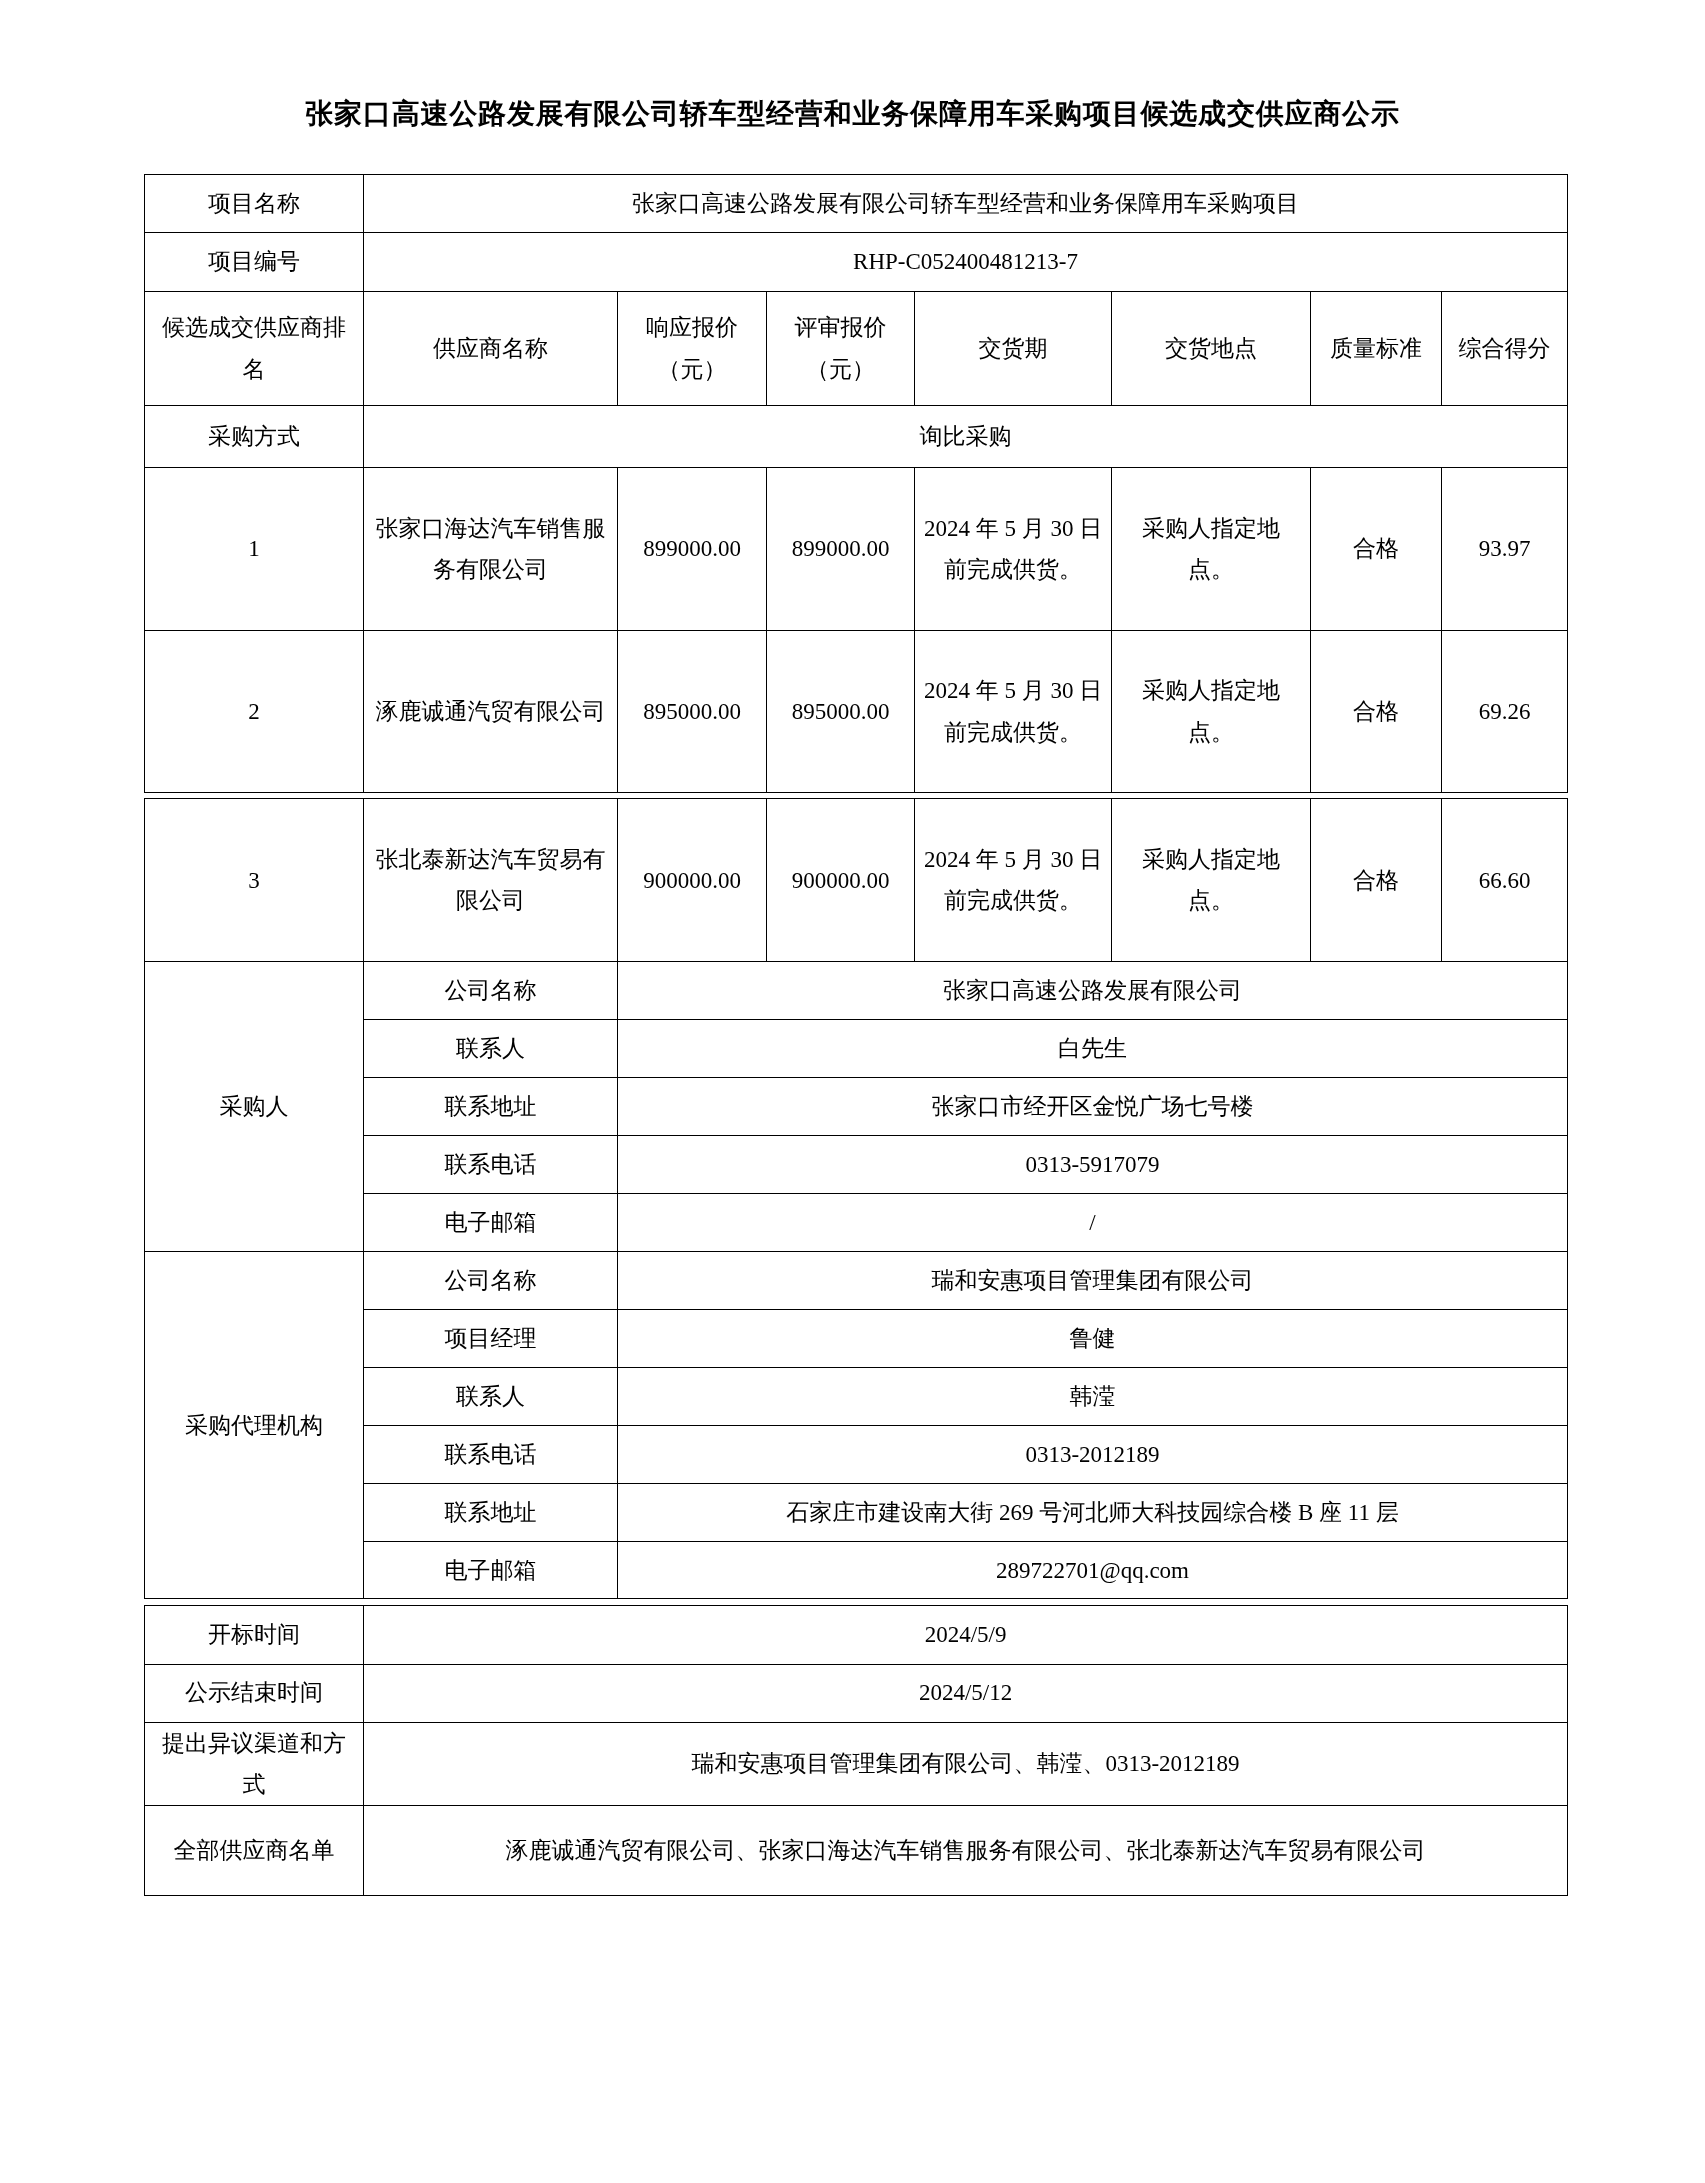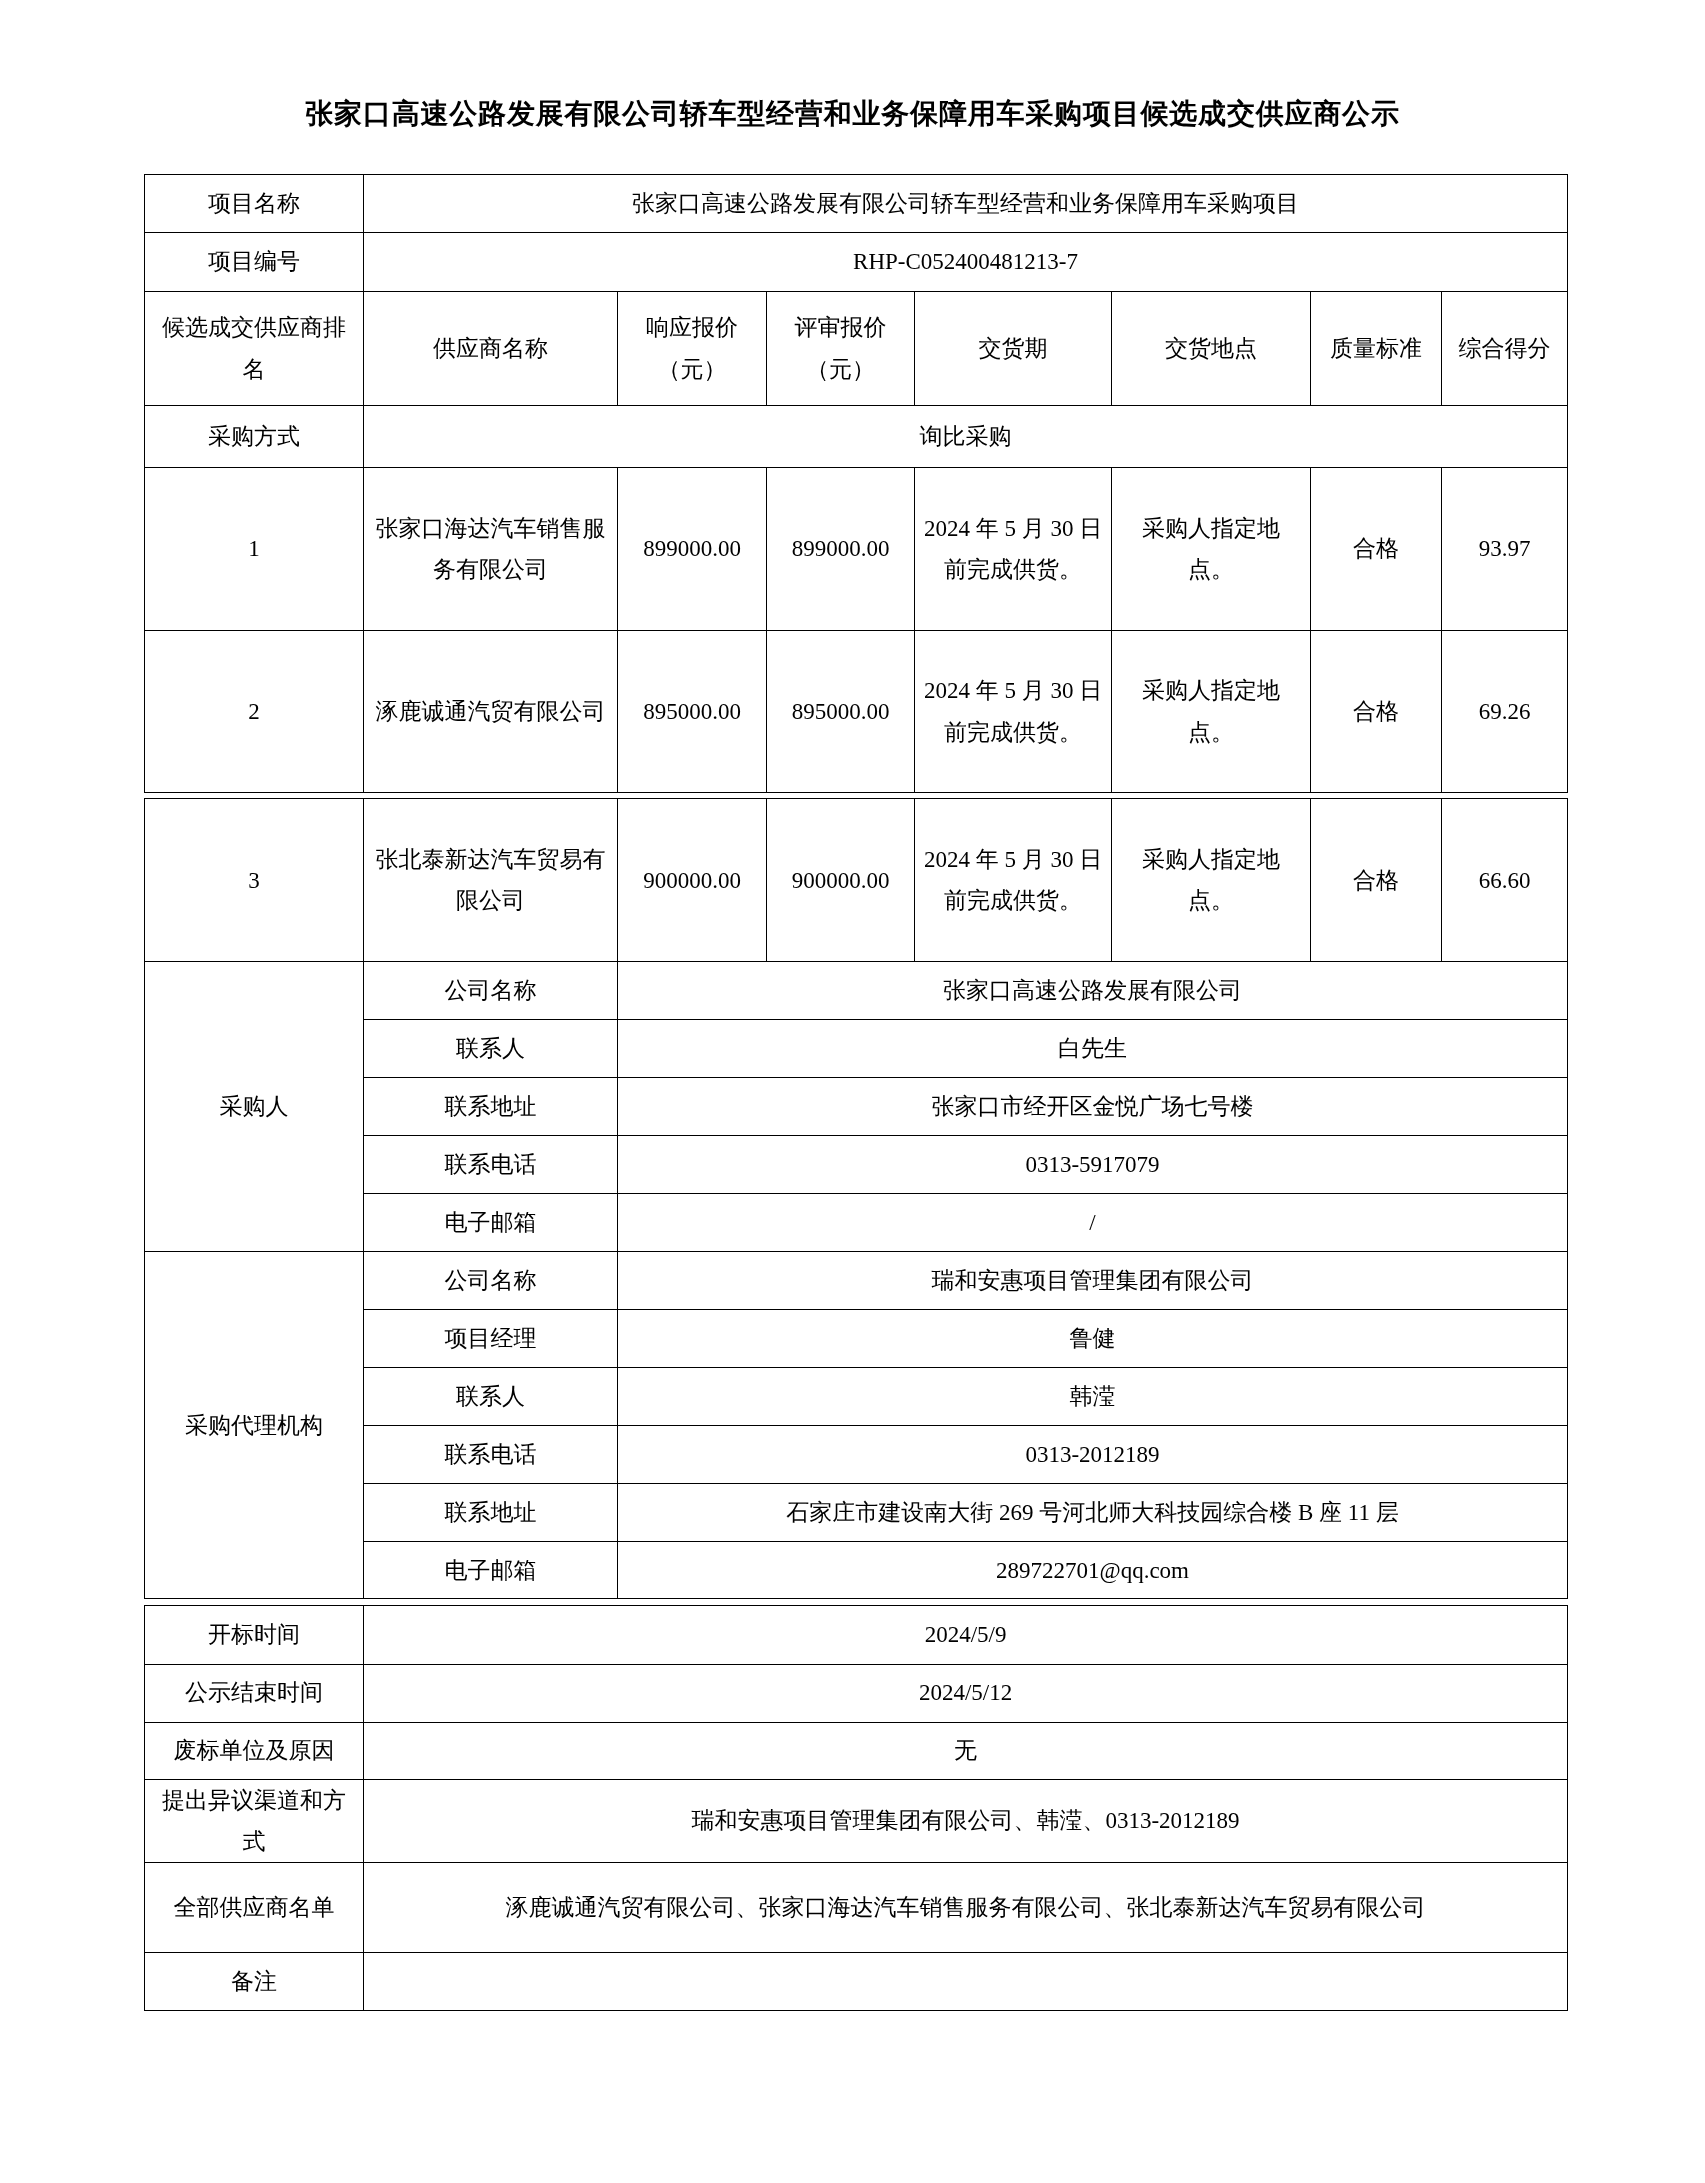--- a/index.html
+++ b/index.html
@@ -200,32 +200,24 @@
   </colgroup>
   <tbody>
       <tr style="height:59px">
     <td>开标时间</td>
     <td colspan="7">2024/5/9</td>
   </tr>
   <tr style="height:58px">
     <td>公示结束时间</td>
     <td colspan="7">2024/5/12</td>
   </tr>
-  <tr style="height:57px">
-    <td>废标单位及原因</td>
-    <td colspan="7">无</td>
-  </tr>
   <tr style="height:64px">
     <td>提出异议渠道和方
 式</td>
     <td colspan="7">瑞和安惠项目管理集团有限公司、韩滢、0313-2012189</td>
   </tr>
   <tr style="height:90px">
     <td>全部供应商名单</td>
     <td colspan="7">涿鹿诚通汽贸有限公司、张家口海达汽车销售服务有限公司、张北泰新达汽车贸易有限公司</td>
   </tr>
-  <tr style="height:58px">
-    <td>备注</td>
-    <td colspan="7"></td>
-  </tr>
 </tbody>
   </table>
 
 
 </body></html>

